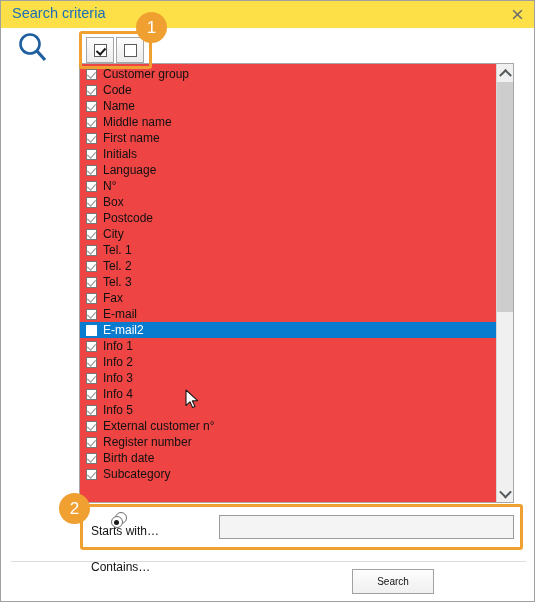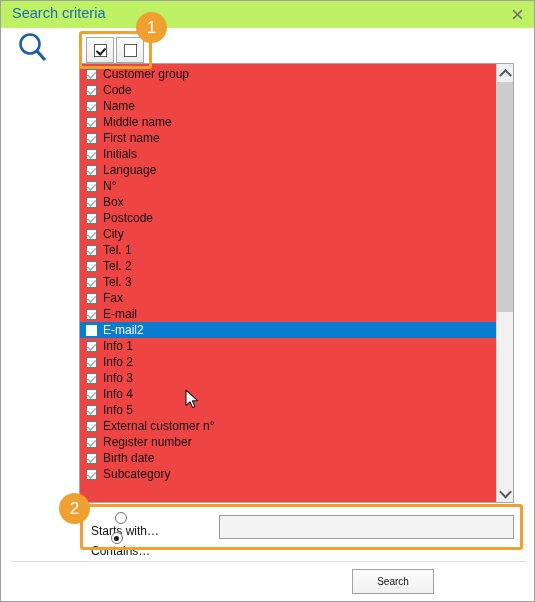--- a/index.html
+++ b/index.html
@@ -19,21 +19,21 @@
     border: 1px solid #a0a0a0;
     box-sizing: border-box;
     overflow: hidden;
   }
 
   
   #titlebar {
     position: absolute;
     left: 0; top: 0;
     width: 535px; height: 27px;
-    background: #bef264;
+    background: #fde047;
   }
   #title-text {
     position: absolute;
     left: 11px; top: 4px;
     font-size: 14.5px;
     color: #1a6fb5;
     white-space: nowrap;
   }
   #close-btn {
     position: absolute;
@@ -205,21 +205,21 @@
   }
   .radio-row {
     position: absolute;
     left: 11px;
     display: flex;
     align-items: center;
     cursor: pointer;
     flex-direction: column;
   }
   #radio-starts { top: 8px; }
-  #radio-contains { top: 28px; }
+  #radio-contains { top: 12px; gap: 32px; }
   .radio-mark {
     width: 12px; height: 12px;
     border-radius: 50%;
     border: 1px solid #6f6f6f;
     background: #ffffff;
     box-sizing: border-box;
     position: relative;
     margin-right: 8px;
   }
   .radio-mark.on::after {

